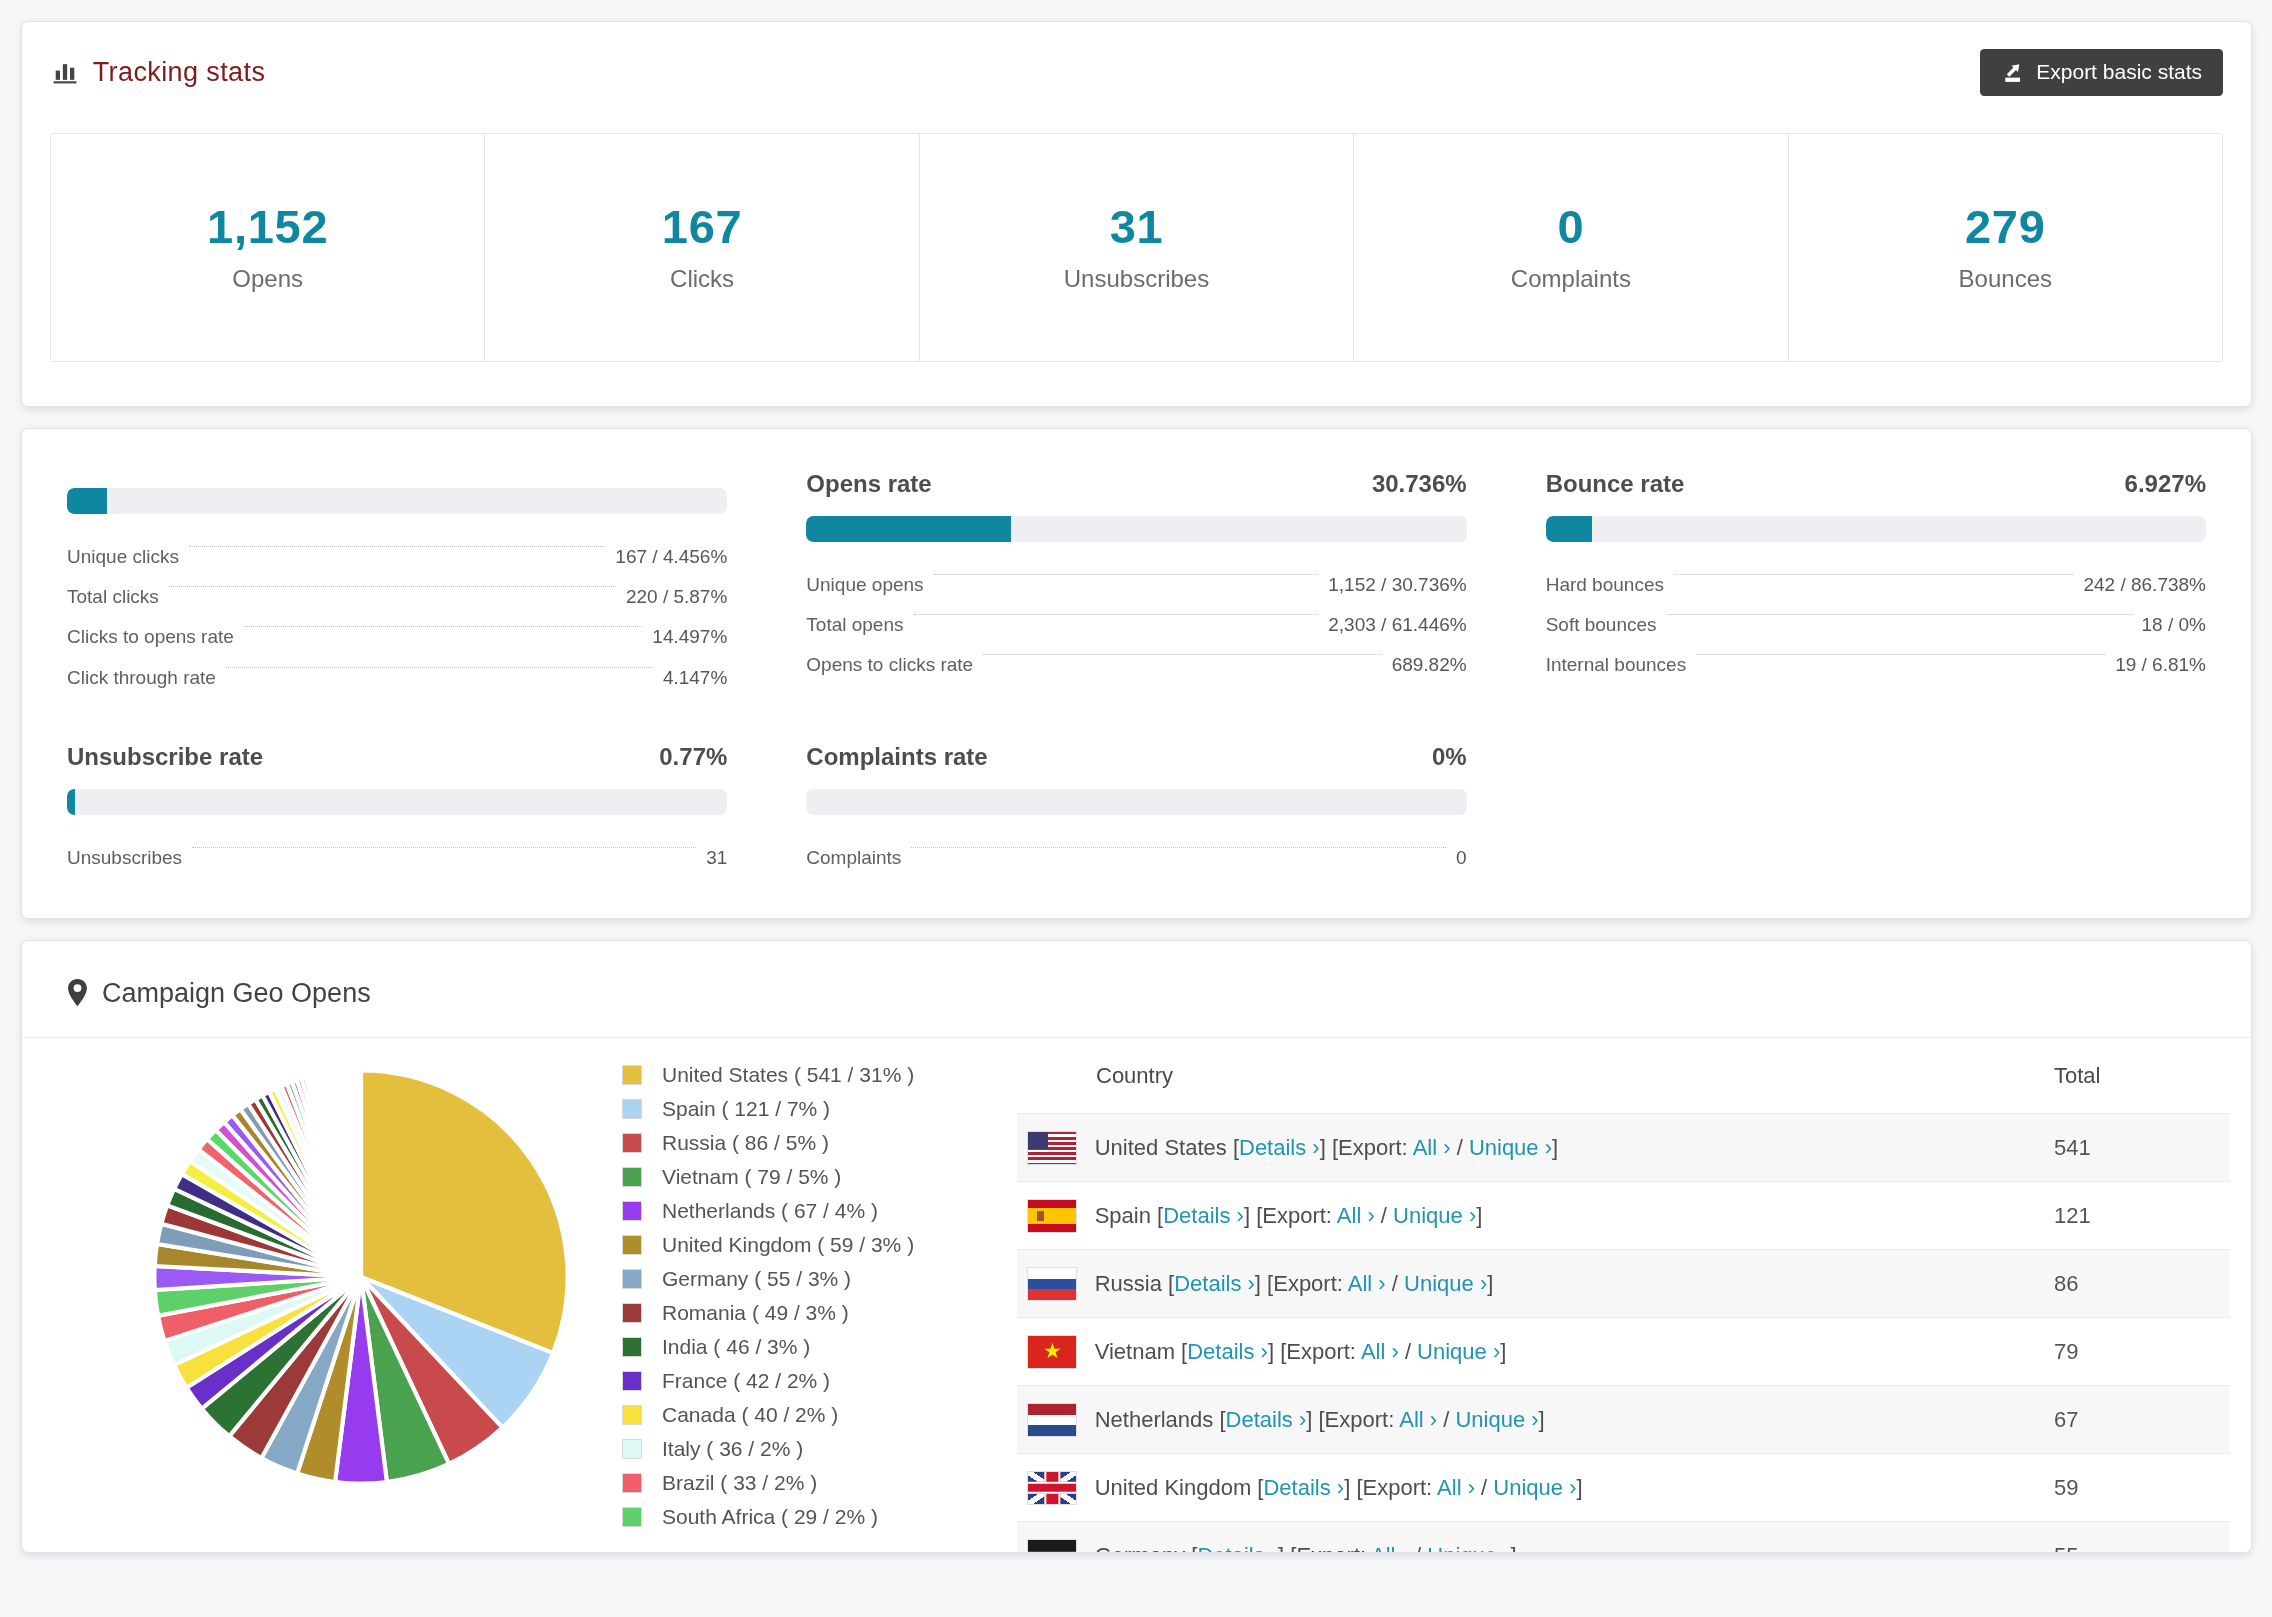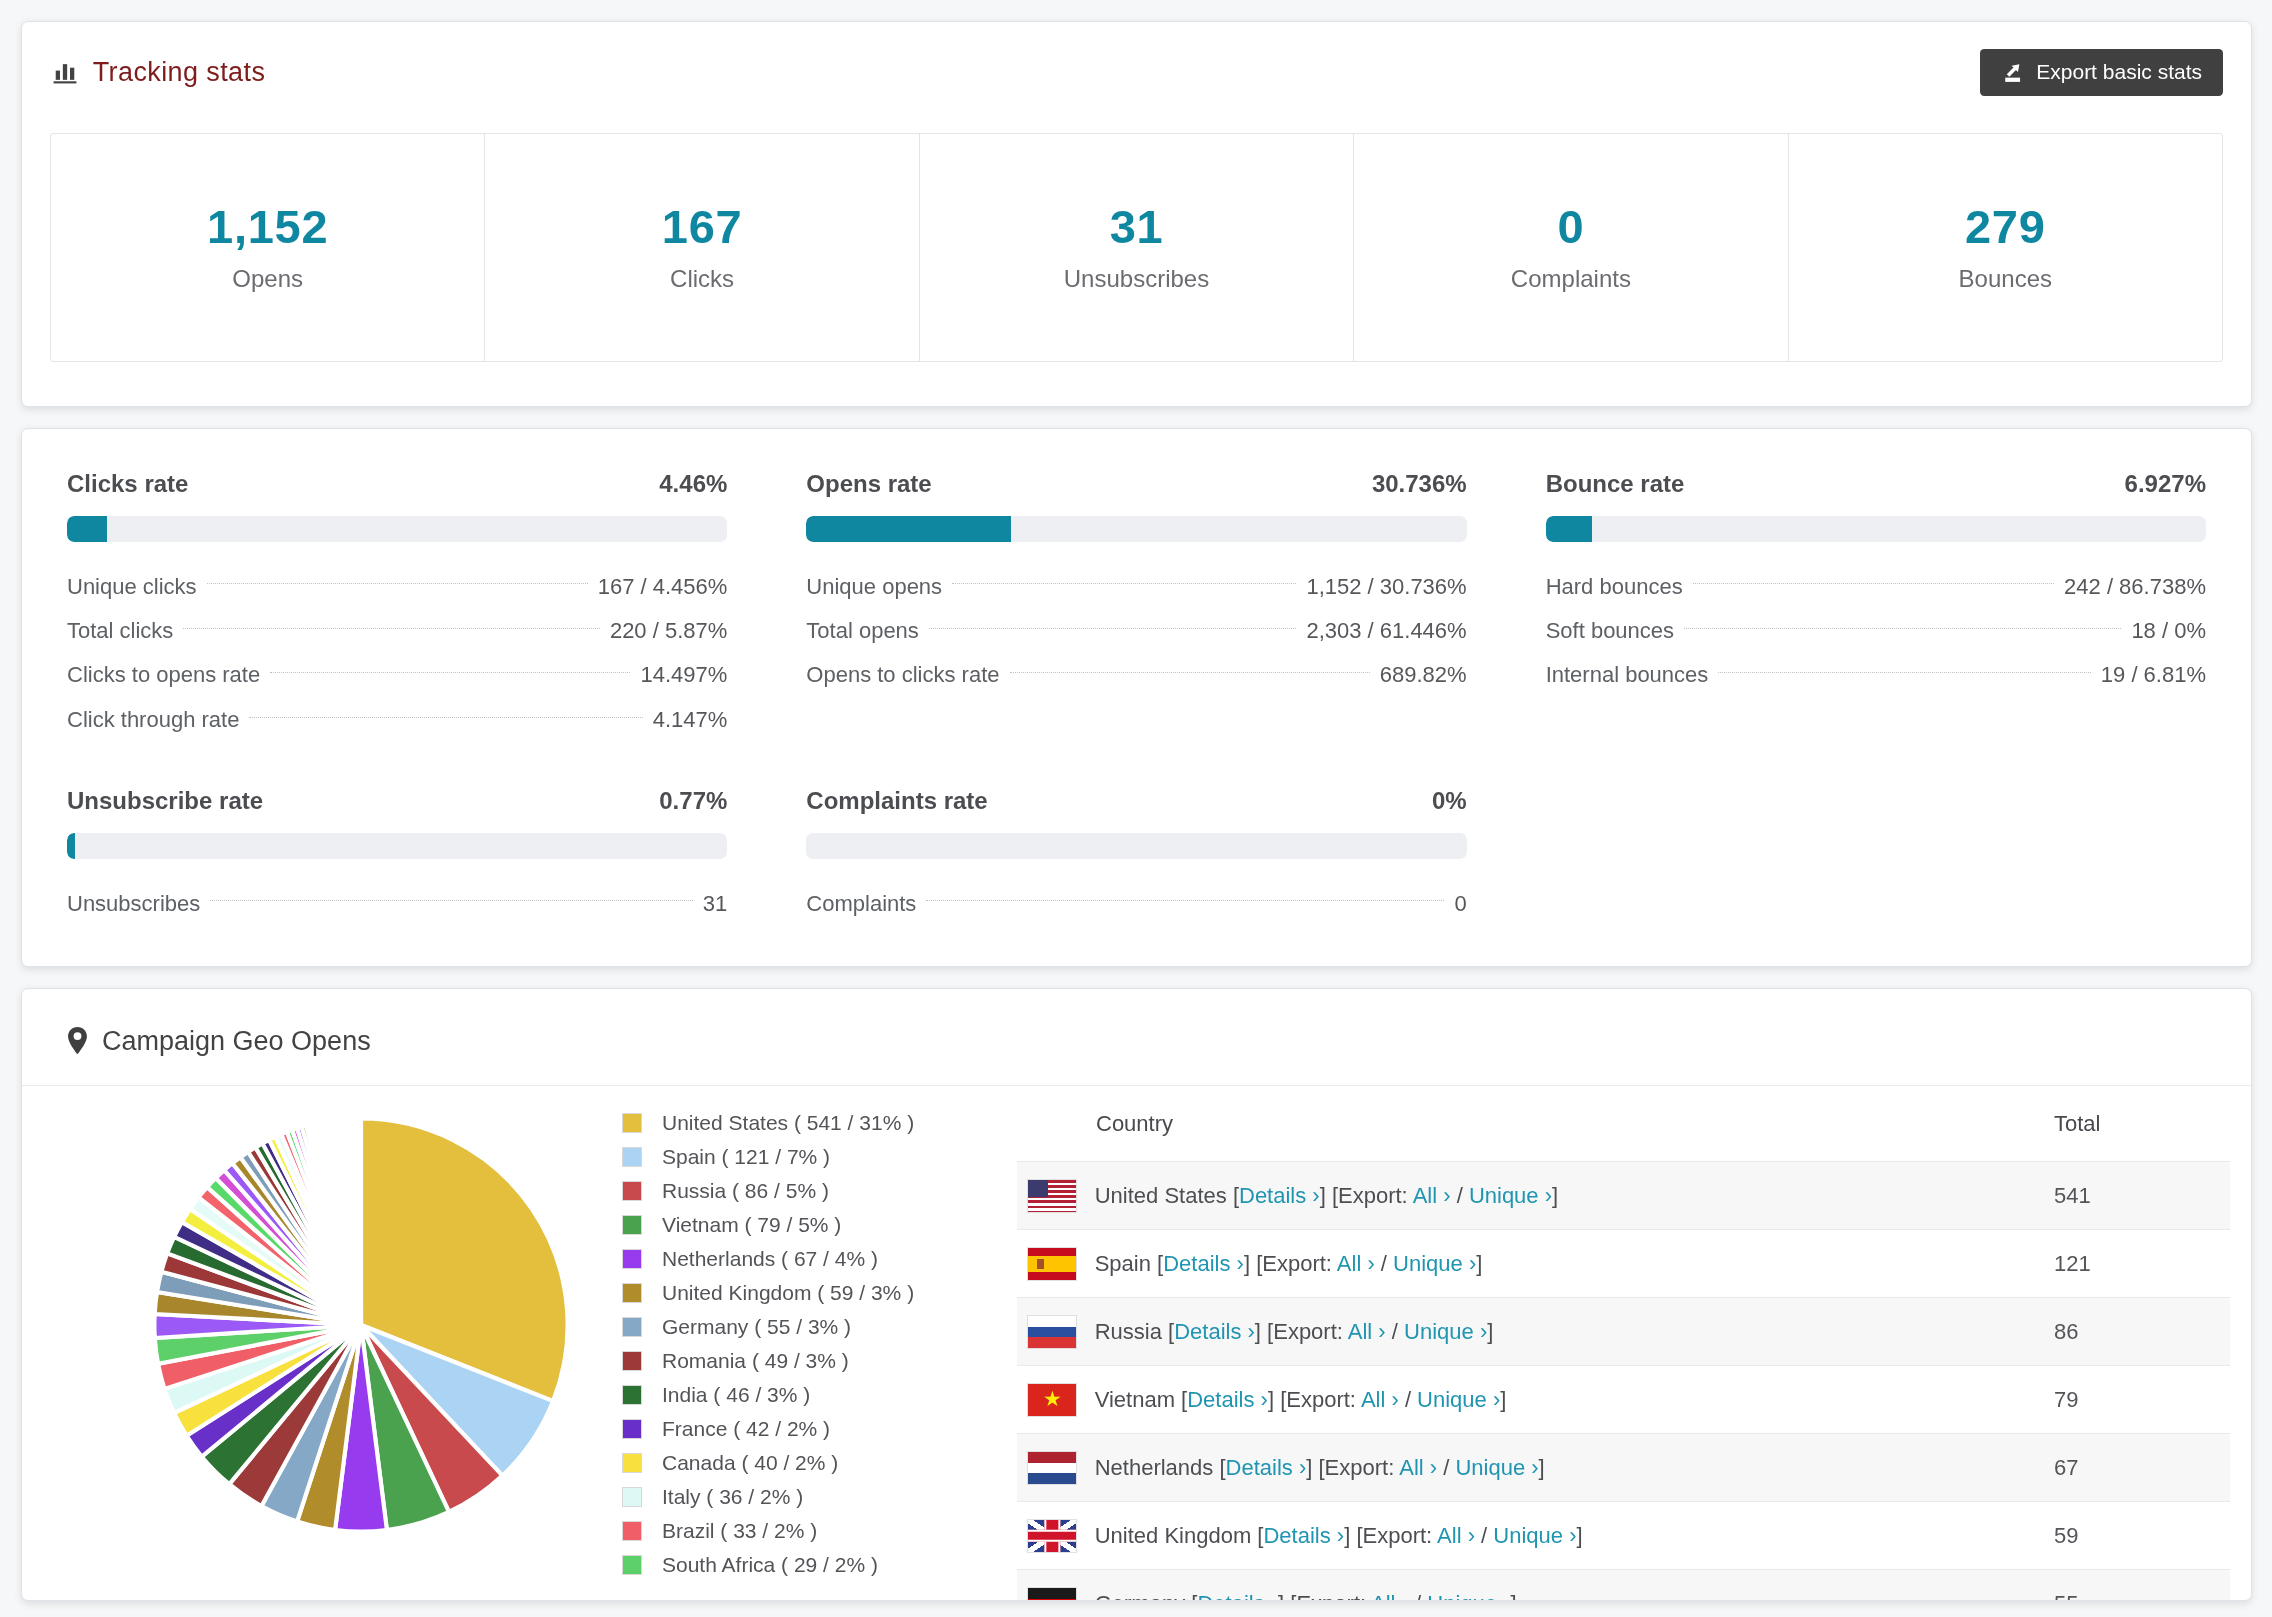--- a/index.html
+++ b/index.html
@@ -21,21 +21,21 @@
   .summary-value { font-size:47px; font-weight:700; color:#0f87a1; letter-spacing:0.7px; }
   .summary-label { font-size:24px; color:#6a6c70; margin-top:11.3px; }
   
   .card-rates { padding:41px 45px 49px; }
   .rates-grid { display:grid; grid-template-columns:repeat(3,1fr); column-gap:79px; row-gap:54px; }
   .rate-head { display:flex; justify-content:space-between; align-items:baseline; }
   .rate-title { font-size:24px; font-weight:700; color:#4b4d51; }
   .rate-pct { font-size:24px; font-weight:700; color:#4b4d51; }
   .bar-track { height:25.4px; background:#edeff3; border-radius:7px; margin:18.4px 0 32px; overflow:hidden; }
   .bar-fill { height:100%; background:#0f87a1; border-radius:7px 0 0 7px; }
-  .rate-row { display:flex; align-items:center; font-size:22px; color:#5d6065; margin-bottom:18.4px; }
+  .rate-row { display:flex; align-items:flex-start; font-size:19px; color:#5d6065; margin-bottom:18.4px; }
   .rate-row:last-child { margin-bottom:0; }
   .leader { flex:1; border-bottom:1.4px dotted #bfc3c8; margin:0 10px 5.6px; min-width:28px; }
   .rate-val { white-space:nowrap; color:#55575b; }
   
   .card-geo { padding:37px 0 0; height:613px; overflow:hidden; }
   .geo-head { display:flex; align-items:center; gap:14px; font-size:27px; color:#434345;
     padding:0 45px 28px; }
   .geo-body { border-top:0.7px solid #e8eaec; display:flex; }
   .pie-wrap { width:600px; flex-shrink:0; padding:20px 0 0 120px; }
   .legend { width:395px; flex-shrink:0; padding-top:25.4px; }
@@ -123,24 +123,20 @@
       <div class="summary-cell">
         <div class="summary-value">279</div>
         <div class="summary-label">Bounces</div>
       </div>
     </div>
 </div>
 
 <div class="card card-rates">
   <div class="rates-grid">
       <div class="rate-block">
-        <div class="rate-head">
-          <span class="rate-title">Clicks rate</span>
-          <span class="rate-pct">4.46%</span>
-        </div>
         <div class="bar-track">
           <div class="bar-fill" style="width: 6%;"></div>
         </div>
         <div class="rate-row">
           <span>Unique clicks</span>
           <span class="leader"></span>
           <span class="rate-val">167 / 4.456%</span>
         </div>
         <div class="rate-row">
           <span>Total clicks</span>

